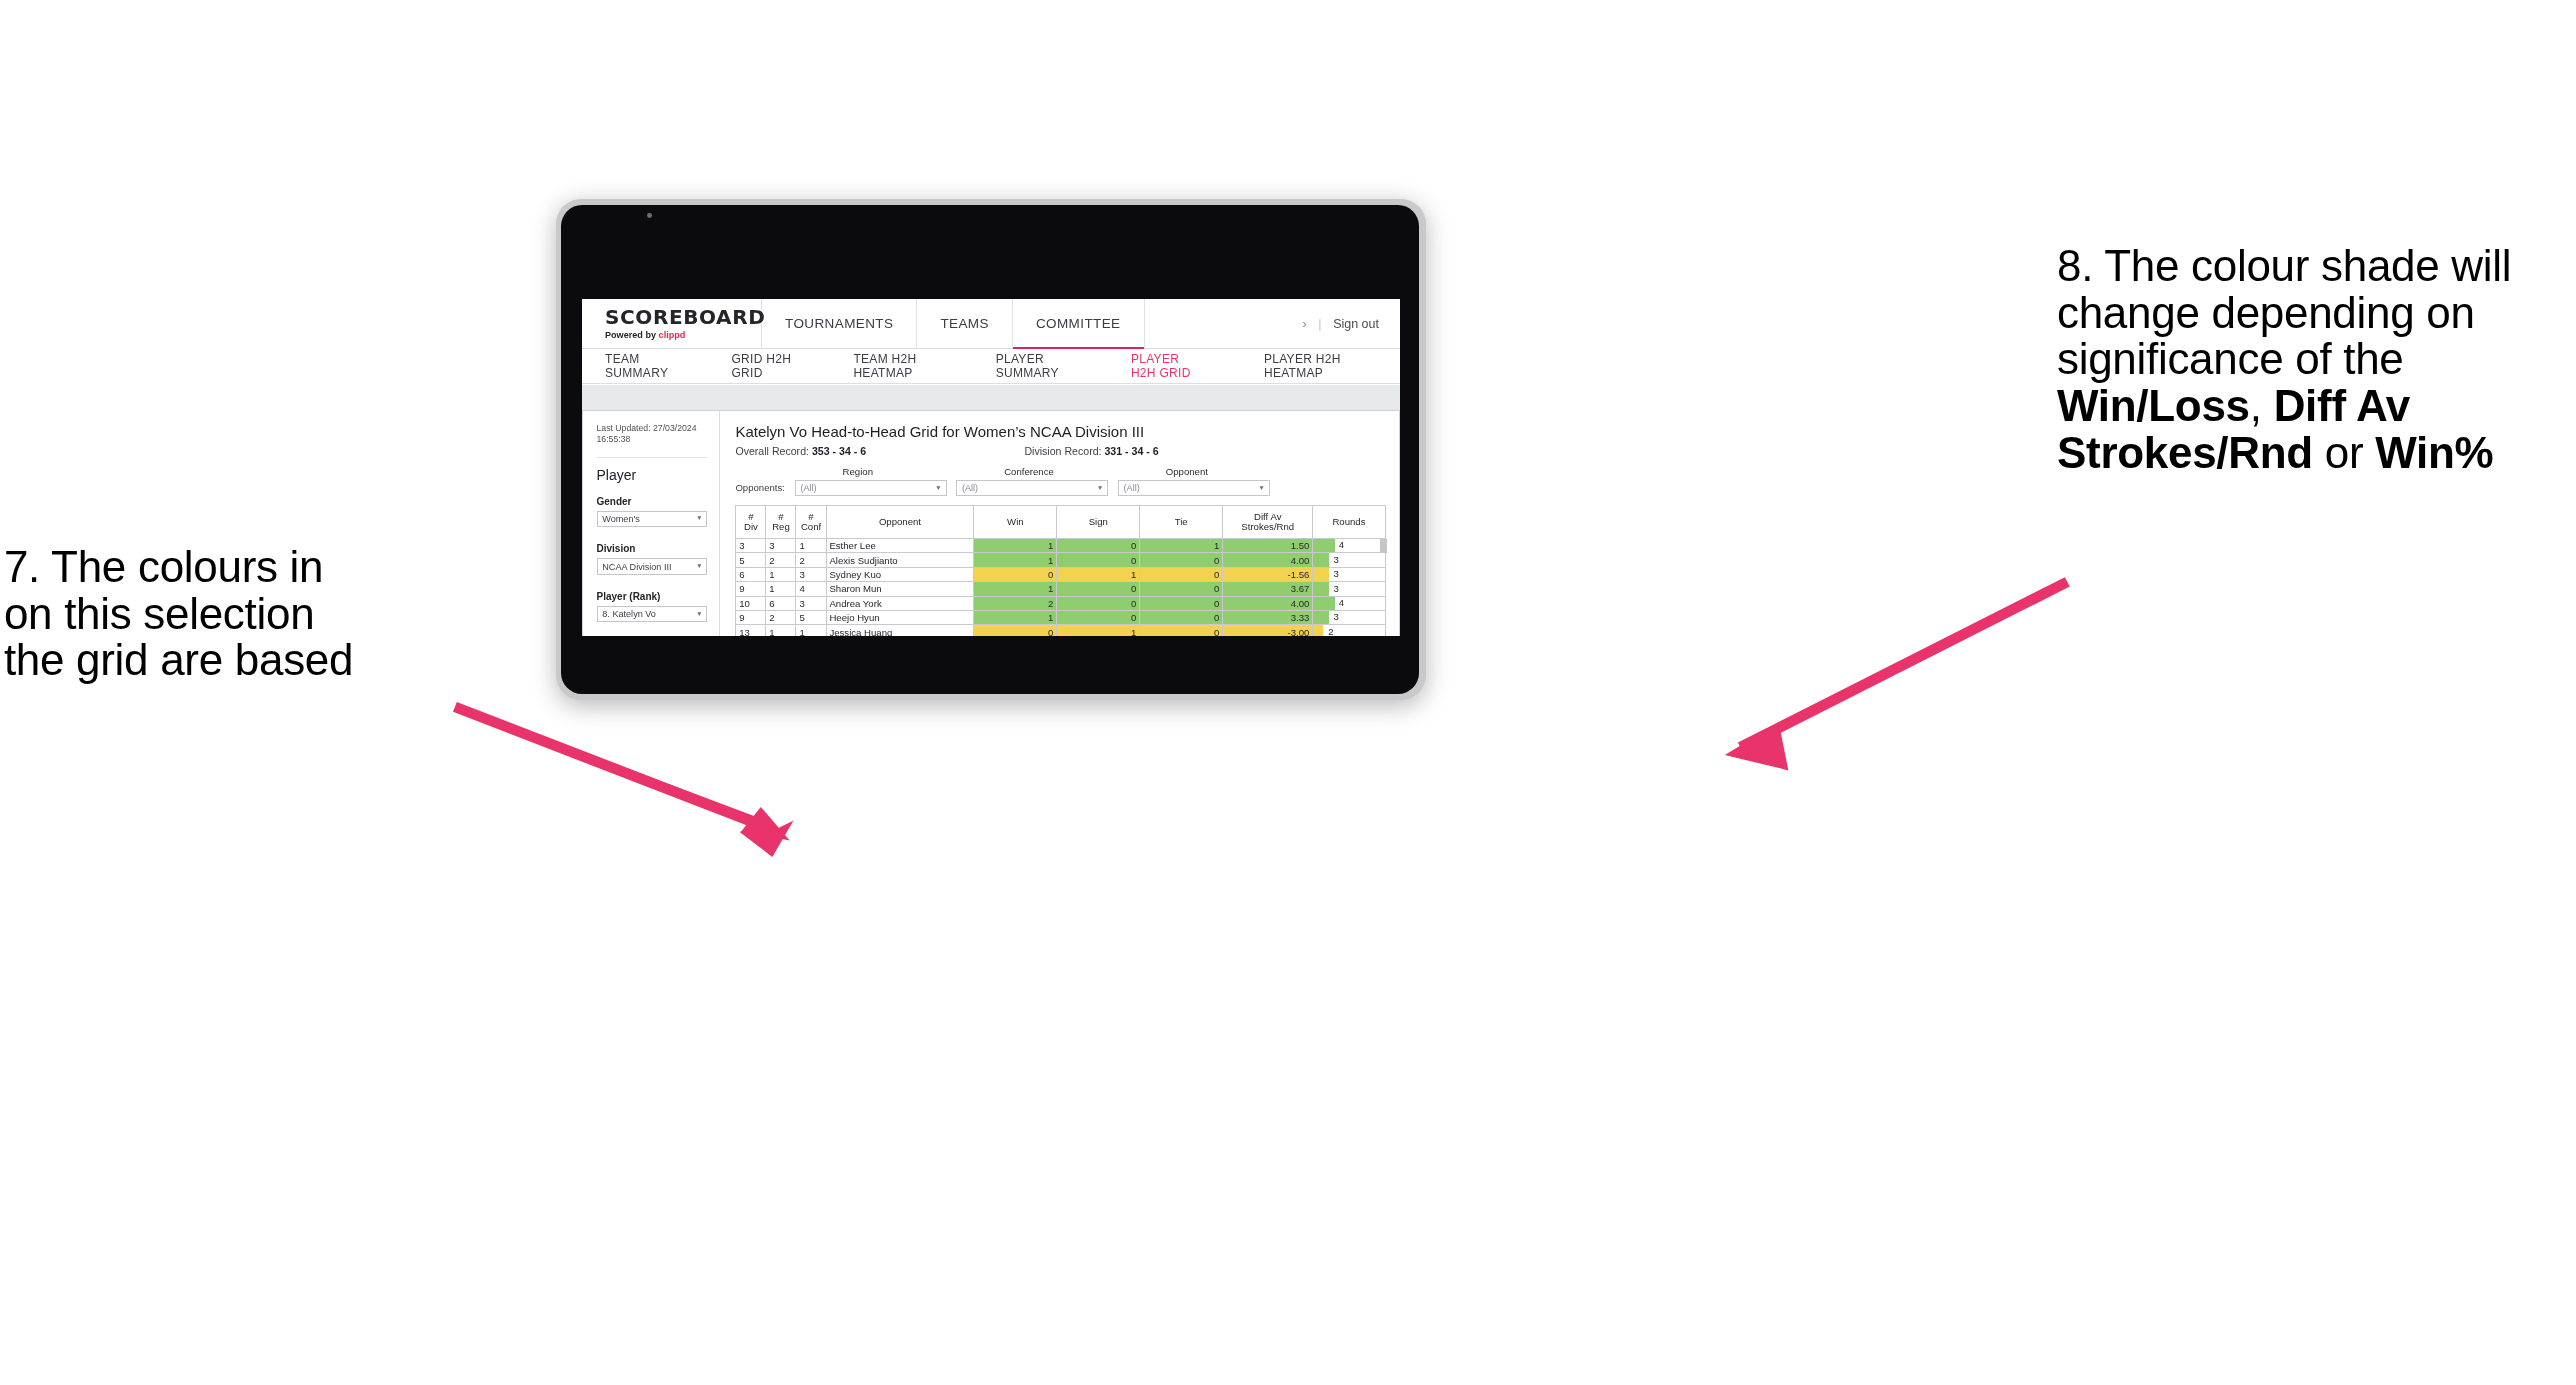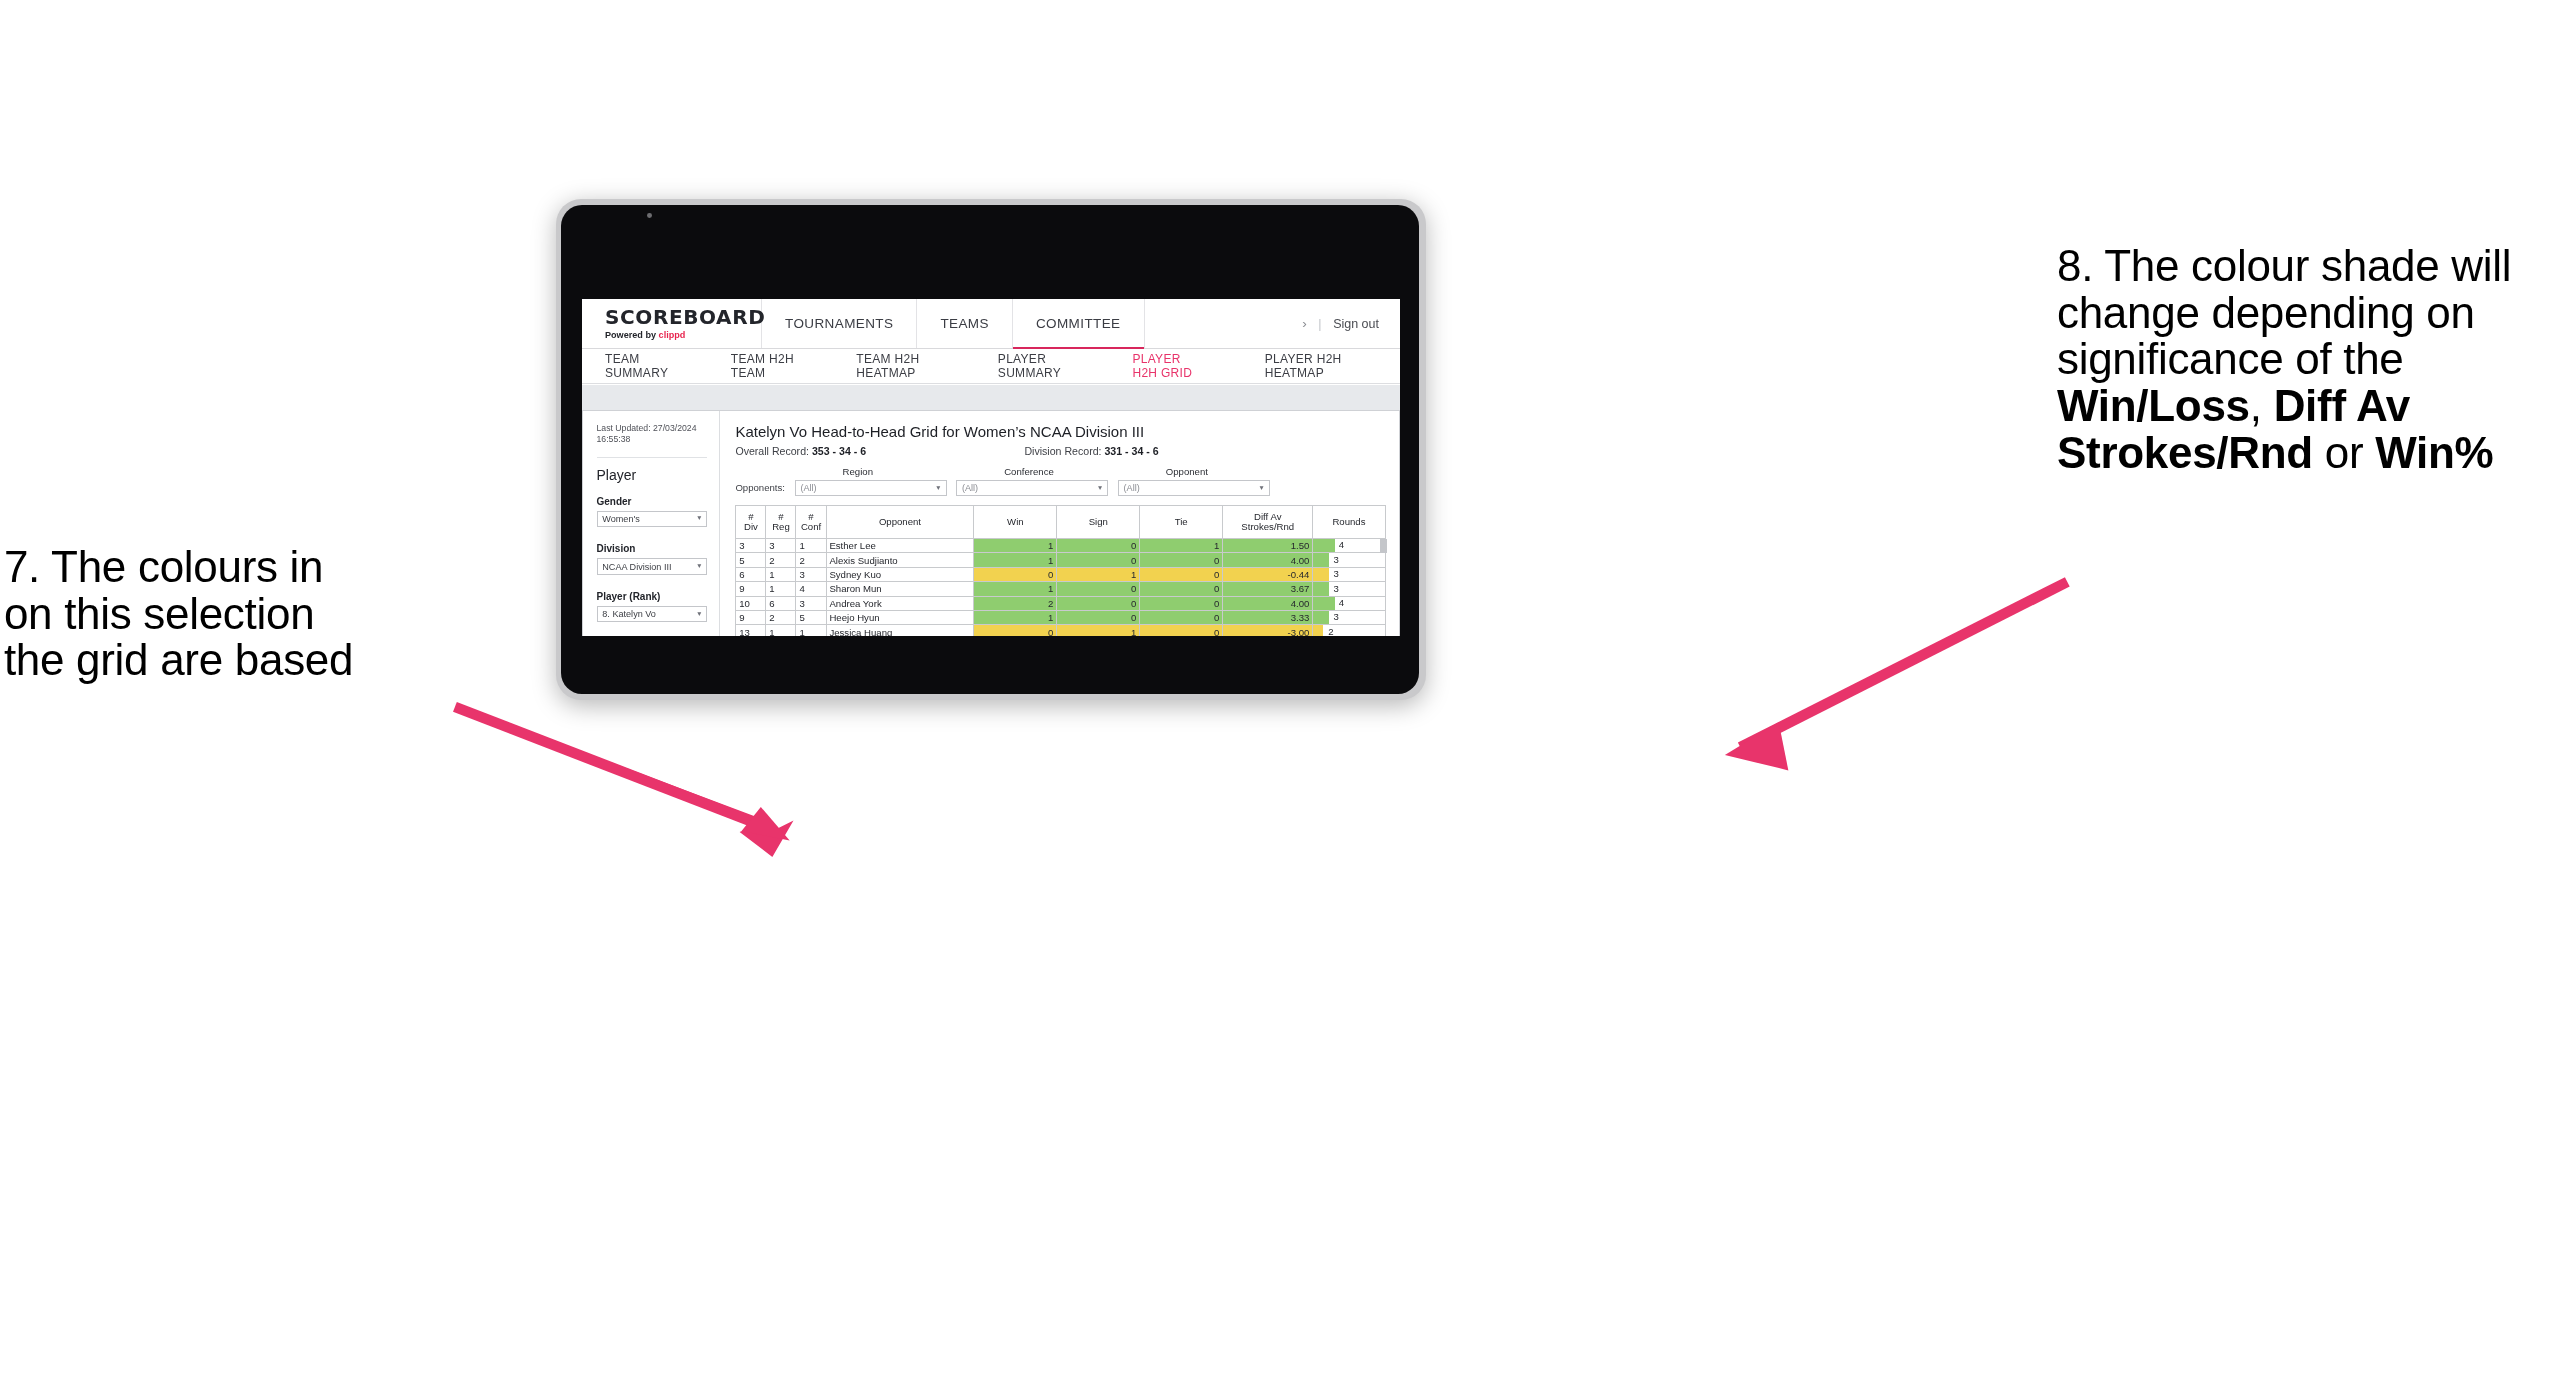--- a/index.html
+++ b/index.html
@@ -230,21 +230,21 @@
         <div id="topbar-spacer"></div>
         <div id="signout-wrap">
           <span id="signout-chev">›</span>
           <span id="signout-sep">|</span>
           <span>Sign out</span>
         </div>
       </div>
 
       <div id="subnav">
         <div class="subnav-item">TEAM SUMMARY</div>
-        <div class="subnav-item">TEAM H2H TEAM</div>
+        <div class="subnav-item">GRID H2H GRID</div>
         <div class="subnav-item">TEAM H2H HEATMAP</div>
         <div class="subnav-item">PLAYER SUMMARY</div>
         <div class="subnav-item active">PLAYER H2H GRID</div>
         <div class="subnav-item">PLAYER H2H HEATMAP</div>
       </div>
 
       <div id="canvas">
         <div id="viz">
           <div id="viz-body">
 
@@ -351,21 +351,21 @@
                         <td class="c-rounds rounds-cell"><span class="bar" style="width:22%;background:#8fcd6f"></span><span class="bar-val" style="display:inline-block;margin-left:22%">3</span></td>
                       </tr>
                       <tr>
                         <td class="c-div">6</td>
                         <td class="c-reg">1</td>
                         <td class="c-conf">3</td>
                         <td class="c-opp name">Sydney Kuo</td>
                         <td class="c-win num" style="background:#f2d24f">0</td>
                         <td class="c-loss num" style="background:#f2d24f">1</td>
                         <td class="c-tie num" style="background:#f2d24f">0</td>
-                        <td class="c-diff num" style="background:#f2d24f">-0.44</td>
+                        <td class="c-diff num" style="background:#f2d24f">-1.56</td>
                         <td class="c-rounds rounds-cell"><span class="bar" style="width:22%;background:#f2d24f"></span><span class="bar-val" style="display:inline-block;margin-left:22%">3</span></td>
                       </tr>
                       <tr>
                         <td class="c-div">9</td>
                         <td class="c-reg">1</td>
                         <td class="c-conf">4</td>
                         <td class="c-opp name">Sharon Mun</td>
                         <td class="c-win num" style="background:#8fcd6f">1</td>
                         <td class="c-loss num" style="background:#8fcd6f">0</td>
                         <td class="c-tie num" style="background:#8fcd6f">0</td>

